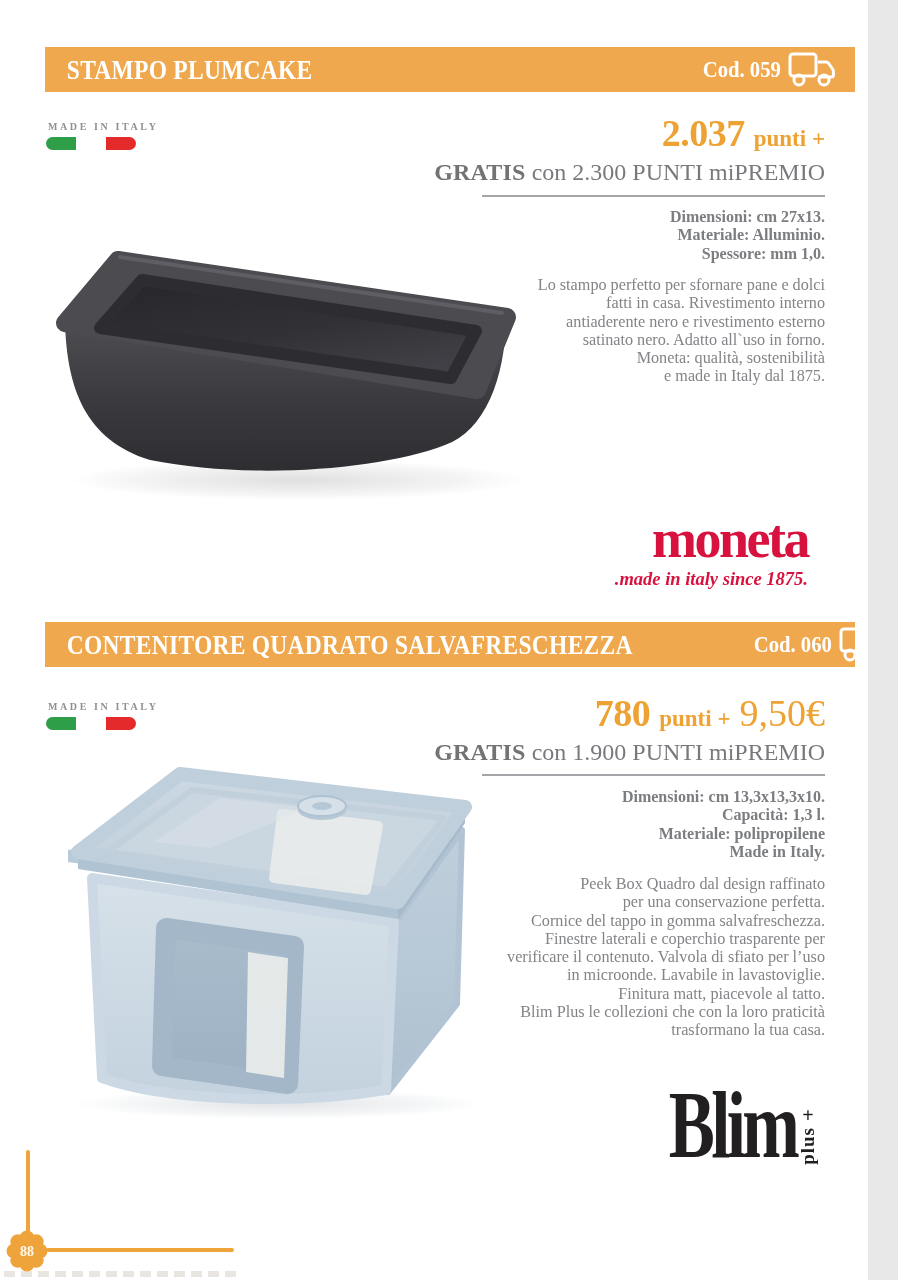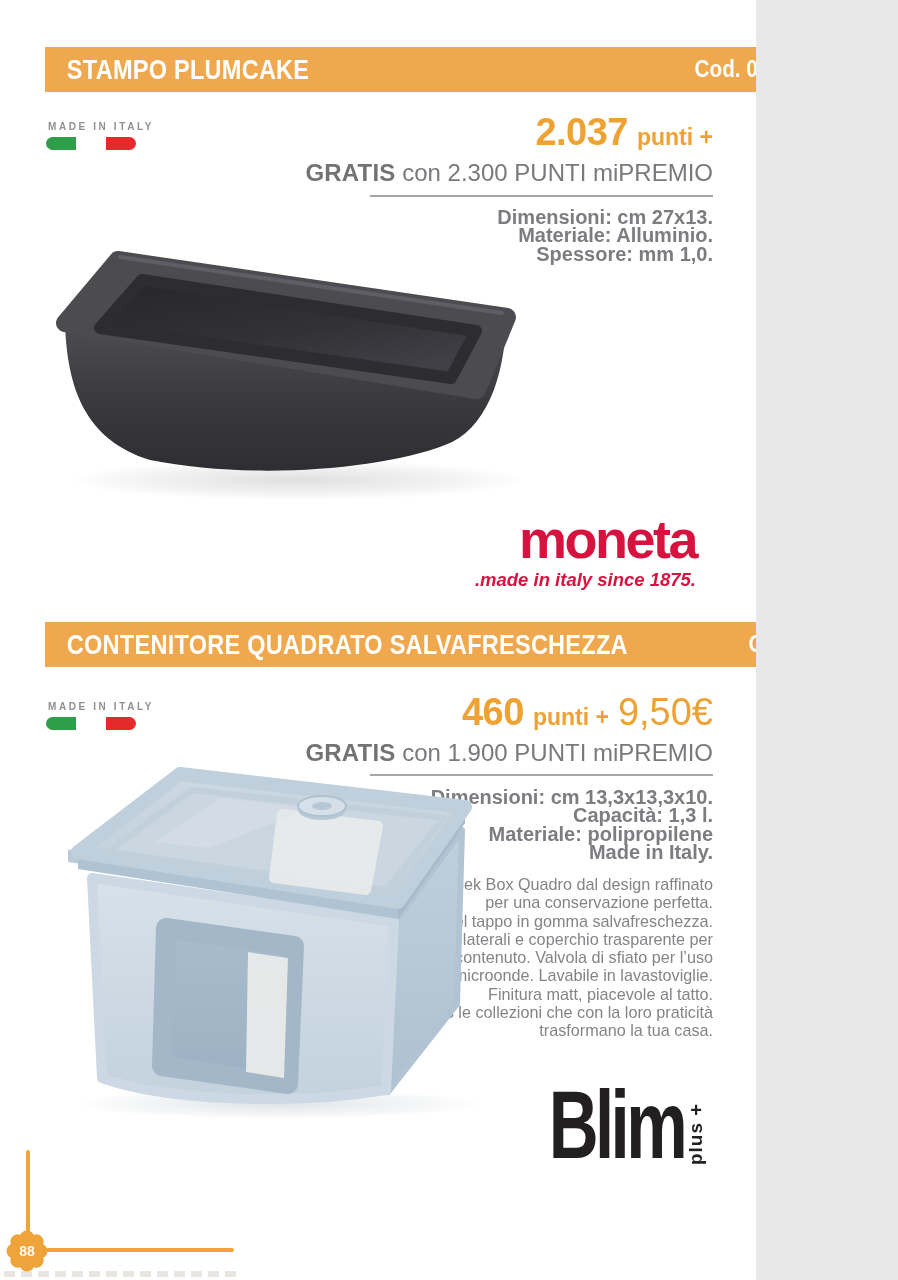--- a/index.html
+++ b/index.html
@@ -1,17 +1,17 @@
 <!DOCTYPE html>
 <html><head>
 <meta charset="utf-8">
 <style>
   html,body{margin:0;padding:0;background:#e8e8e8;}
-  .page{position:relative;width:756px;height:1280px;background:#ffffff;overflow:hidden;
-        font-family:Liberation Sans, sans-serif;}
+  .page{position:relative;width:868px;height:1280px;background:#ffffff;overflow:hidden;
+        font-family:Liberation Serif, serif;}
   .abs{position:absolute;}
 
   
   .bar{display:flex;align-items:center;background:#EFA84D;height:45px;width:810px;}
   .bar-title{color:#fff;font-weight:700;font-size:28px;white-space:nowrap;letter-spacing:.3px;
              transform:scaleX(.84);transform-origin:left center;padding-left:26px;display:inline-block;}
   .bar-right{margin-left:auto;display:flex;align-items:center;gap:6px;padding-right:16px;}
   .bar-cod{color:#fff;font-weight:700;font-size:23px;white-space:nowrap;display:inline-block;
            transform:scaleX(.9);transform-origin:right center;}
 
@@ -22,21 +22,21 @@
 
   
   .price-row{display:flex;align-items:baseline;gap:9px;color:#EEA233;white-space:nowrap;}
   .pts{font-size:38px;font-weight:800;letter-spacing:-.5px;}
   .pts-suffix{font-size:23px;font-weight:700;}
   .euro{font-size:38px;font-weight:400;}
   .gratis{font-size:24px;color:#77797c;white-space:nowrap;}
   .gratis b{color:#737373;font-weight:800;letter-spacing:.2px;margin-top:12px;}
   .sep{height:2px;background:#a4a6a9;width:343px;}
 
-  .specs{font-size:20px;font-weight:700;color:#7b7d80;text-align:right;white-space:pre-line;line-height:18.3px;}
+  .specs{font-size:16px;font-weight:700;color:#7b7d80;text-align:right;white-space:pre-line;line-height:18.3px;}
   .desc{font-size:16.2px;color:#828487;text-align:right;white-space:pre-line;line-height:18.3px;}
 
   
   .moneta{text-align:right;margin-left:16px;}
   .moneta-name{font-size:54px;font-weight:800;color:#D8123F;letter-spacing:-2.5px;line-height:1;}
   .moneta-tag{font-size:18.5px;font-style:italic;font-weight:700;color:#D8123F;margin-top:3px;}
   .blim{display:flex;align-items:flex-end;}
   .blim-name{font-size:96px;font-weight:700;color:#221F20;letter-spacing:-5px;line-height:.82;
              transform:scaleX(.72);transform-origin:right top;display:inline-block;}
   .blim-col{display:flex;flex-direction:column;align-items:center;margin-top:12px;width:24px;}
@@ -82,20 +82,26 @@
   </div>
   <div class="abs gratis" style="right:43px;top:159px;">
     <b>GRATIS</b>
     <span>con 2.300 PUNTI miPREMIO</span>
   </div>
   <div class="abs sep" style="right:43px;top:195px;"></div>
 
   <div class="abs specs" style="right:43px;top:208px;">Dimensioni: cm 27x13.
 Materiale: Alluminio.
 Spessore: mm 1,0.</div>
+  <div class="abs desc" style="right:43px;top:276px;">Lo stampo perfetto per sfornare pane e dolci
+fatti in casa. Rivestimento interno
+antiaderente nero e rivestimento esterno
+satinato nero. Adatto all`uso in forno.
+Moneta: qualità, sostenibilità
+e made in Italy dal 1875.</div>
 
   <svg class="abs" style="left:40px;top:238px;" width="520" height="272" viewBox="0 0 520 272">
     <defs>
       <radialGradient id="psh" cx="50%" cy="50%" r="50%">
         <stop offset="0%" stop-color="rgba(60,60,65,0.16)"></stop>
         <stop offset="70%" stop-color="rgba(60,60,65,0.06)"></stop>
         <stop offset="100%" stop-color="rgba(60,60,65,0)"></stop>
       </radialGradient>
       <linearGradient id="pbody" x1="0" y1="0" x2="0" y2="1">
         <stop offset="0%" stop-color="#4d4d52"></stop>
@@ -135,21 +141,21 @@
   </header>
 
   <div class="abs made-label" style="left:48px;top:701px;">MADE IN ITALY</div>
   <div class="abs flag" style="left:46px;top:717px;">
     <i style="background:#2F9E49"></i>
     <i style="background:#ffffff"></i>
     <i style="background:#E42A2A"></i>
   </div>
 
   <div class="abs price-row" style="right:43px;top:691px;">
-    <span class="pts">460</span>
+    <span class="pts">780</span>
     <span class="pts-suffix">punti +</span>
     <span class="euro">9,50€</span>
   </div>
   <div class="abs gratis" style="right:43px;top:739px;">
     <b>GRATIS</b>
     <span>con 1.900 PUNTI miPREMIO</span>
   </div>
   <div class="abs sep" style="right:43px;top:774px;"></div>
 
   <div class="abs specs" style="right:43px;top:788px;">Dimensioni: cm 13,3x13,3x10.

